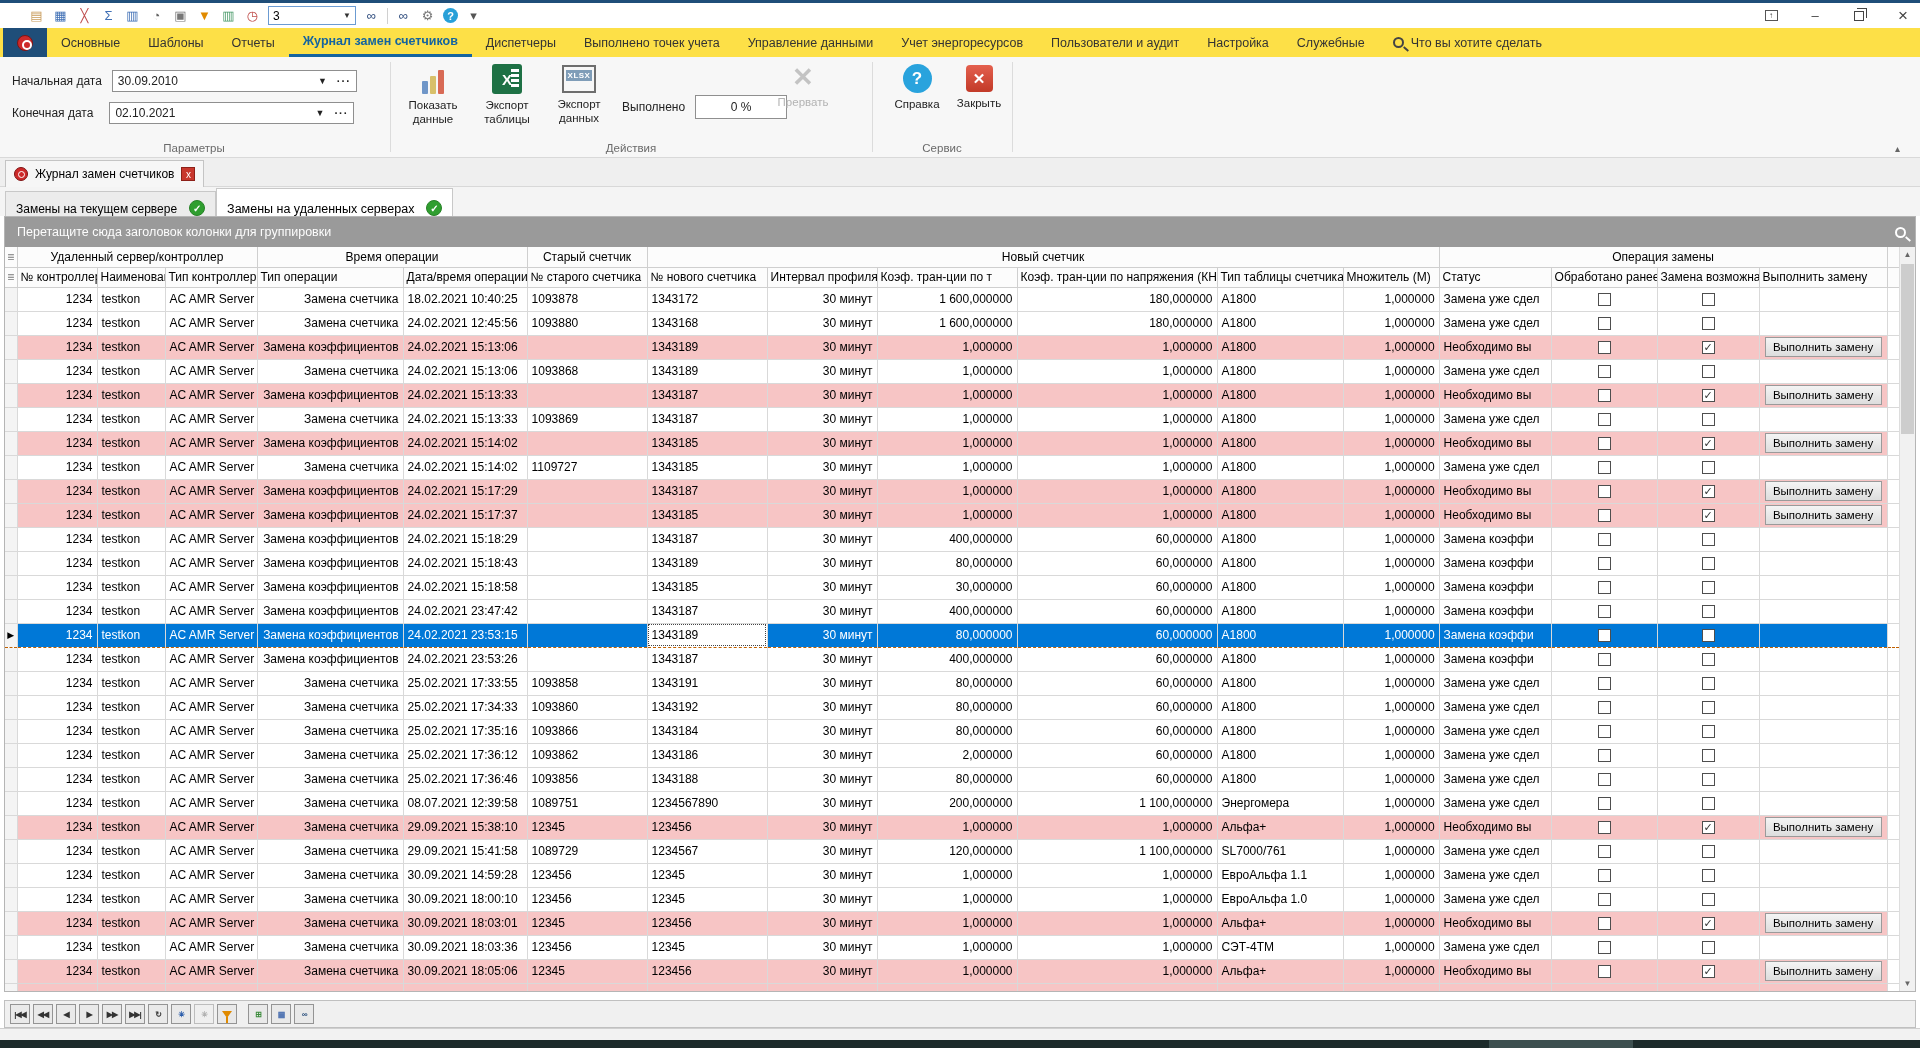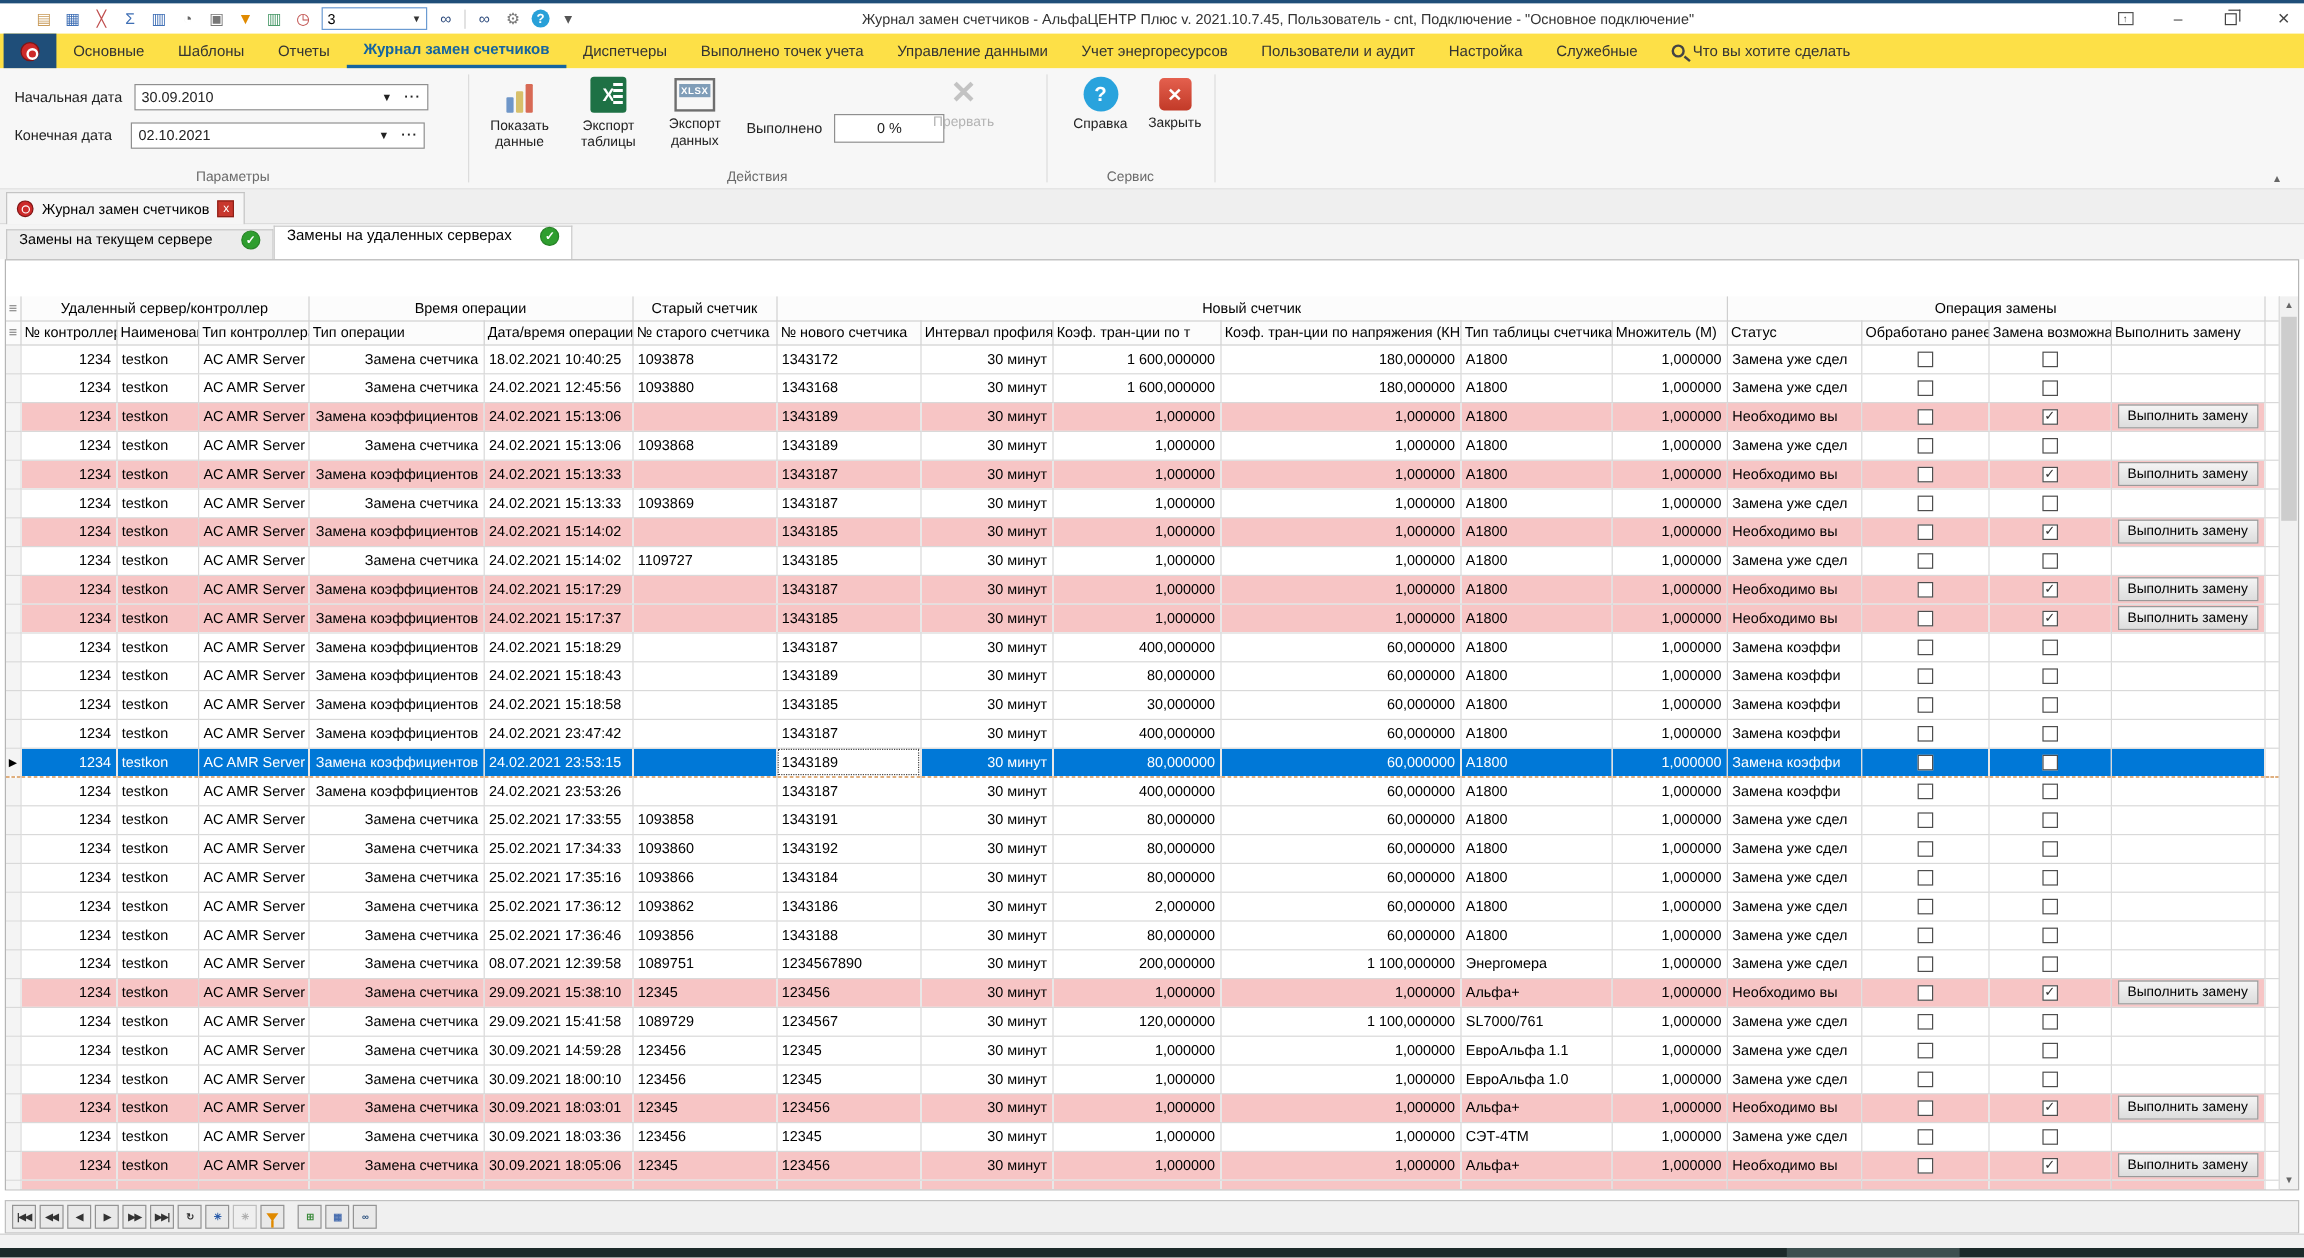--- a/index.html
+++ b/index.html
@@ -63,21 +63,21 @@
 
   
   #doctabbar{left:0;top:158px;width:1920px;height:29px;background:#efefef;border-bottom:1px solid #d8d8d8}
   #doctab{position:absolute;left:5px;top:2px;height:27px;background:#f6f6f6;border:1px solid #c4c4c4;border-bottom:none;display:flex;align-items:center;gap:7px;padding:0 8px;font-size:12px;cursor:pointer}
   .minilogo{width:14px;height:14px;border-radius:50%;background:#cd2a2a;border:1px solid #7e1414;position:relative}
   .minilogo::after{content:"";position:absolute;left:3px;top:3px;width:5px;height:5px;border:1.5px solid #fff;border-radius:50%}
   .tabclose{width:14px;height:14px;background:#c8372d;color:#fff;font-size:10px;line-height:13px;text-align:center;border:1px solid #8d2018;cursor:pointer}
 
   
   #subtabs{left:0;top:187px;width:1920px;height:29px;background:#f4f4f4;display:flex;align-items:flex-end;padding-left:5px}
-  .subtab{display:flex;align-items:flex-start;gap:24px;font-size:12px;padding:0 10px;height:25px;border:1px solid #c8c8c8;border-bottom:none;background:#ececec;cursor:pointer}
+  .subtab{display:flex;align-items:flex-end;gap:12px;font-size:12px;padding:0 10px;height:25px;border:1px solid #c8c8c8;border-bottom:none;background:#ececec;cursor:pointer}
   .subtab.active{background:#fff;height:28px;font-size:12.5px}
   .gcheck{width:16px;height:16px;border-radius:50%;background:#2f9e2f;border:1px solid #278227;color:#fff;font-size:10px;font-weight:bold;display:flex;align-items:center;justify-content:center}
 
   
   #gridwrap{left:4px;top:216px;width:1912px;height:776px;border:1px solid #b5b5b5;background:#fff;overflow:hidden}
   #groupby{position:absolute;left:0;top:0;right:0;height:30px;background:#9a9a9a;color:#fdfdfd;display:flex;align-items:center;padding-left:12px;font-size:12.5px}
   #groupby .magbtn{position:absolute;right:3px;top:3px;width:24px;height:24px;display:flex;align-items:center;justify-content:center;cursor:pointer}
   .magw{position:relative;width:11px;height:11px;border:2px solid #fff;border-radius:50%}
   .magw::after{content:"";position:absolute;left:8px;top:9px;width:6px;height:2px;background:#fff;transform:rotate(40deg)}
   #grid{position:absolute;left:0;top:30px;border-collapse:collapse;table-layout:fixed;width:1894px;background:#fff}
@@ -136,21 +136,20 @@
           <span>3</span>
           <span class="car">▼</span>
         </span>
         <span class="qicon" style="color: rgb(44, 74, 124);">∞</span>
         <span class="qsep"></span>
         <span class="qicon" style="color: rgb(44, 74, 124);">∞</span>
         <span class="qicon" style="color: rgb(119, 119, 119);">⚙</span>
         <span class="qicon round">?</span>
         <span class="qicon" style="color: rgb(85, 85, 85);">▾</span>
       </div>
-    <div id="title">Журнал замен счетчиков - АльфаЦЕНТР Плюс v. 2021.10.7.45, Пользователь - cnt, Подключение - "Основное подключение"</div>
     <div id="winbtns">
       <span class="wbtn">
           <span class="pinbox">↑</span>
         </span>
       <span class="wbtn">–</span>
       <span class="wbtn">
           <span class="restore"></span>
         </span>
       <span class="wbtn" style="font-size:17px">×</span>
     </div>
@@ -258,20 +257,26 @@
       <span>Замены на текущем сервере</span>
       <span class="gcheck">✓</span>
     </div>
     <div class="subtab active">
       <span>Замены на удаленных серверах</span>
       <span class="gcheck">✓</span>
     </div>
   </div>
 
   <div id="gridwrap" class="abs">
+    <div id="groupby">
+      <span>Перетащите сюда заголовок колонки для группировки</span>
+      <span class="magbtn">
+          <span class="magw"></span>
+        </span>
+    </div>
     <table id="grid">
         <colgroup>
           <col style="width: 12px;">
           <col style="width: 80px;">
           <col style="width: 68px;">
           <col style="width: 92px;">
           <col style="width: 146px;">
           <col style="width: 124px;">
           <col style="width: 120px;">
           <col style="width: 120px;">

